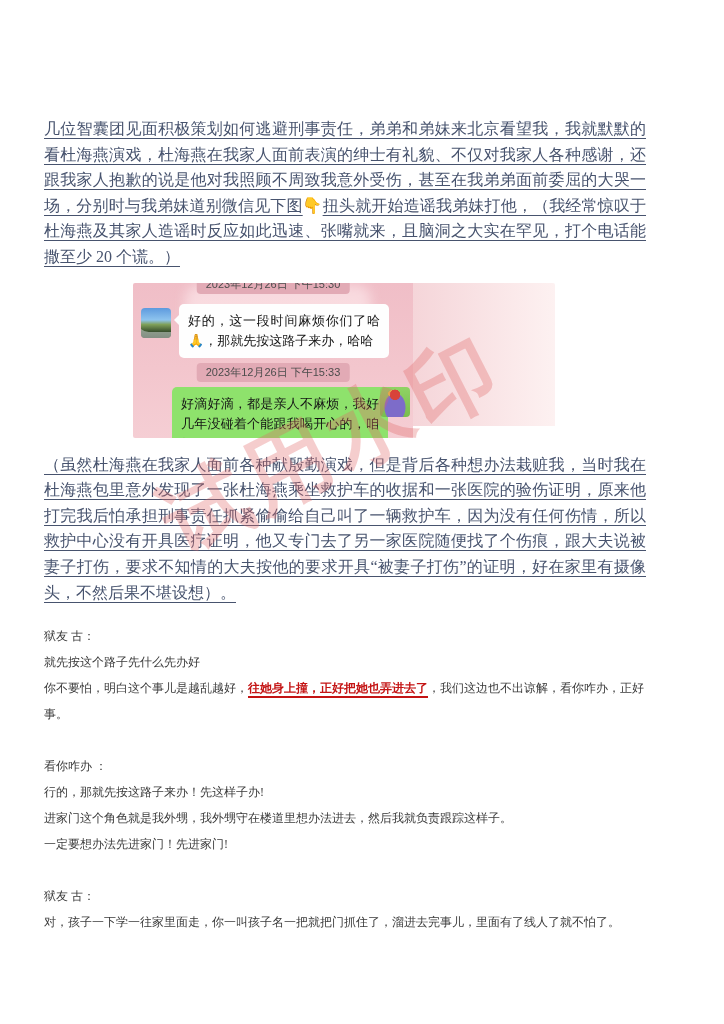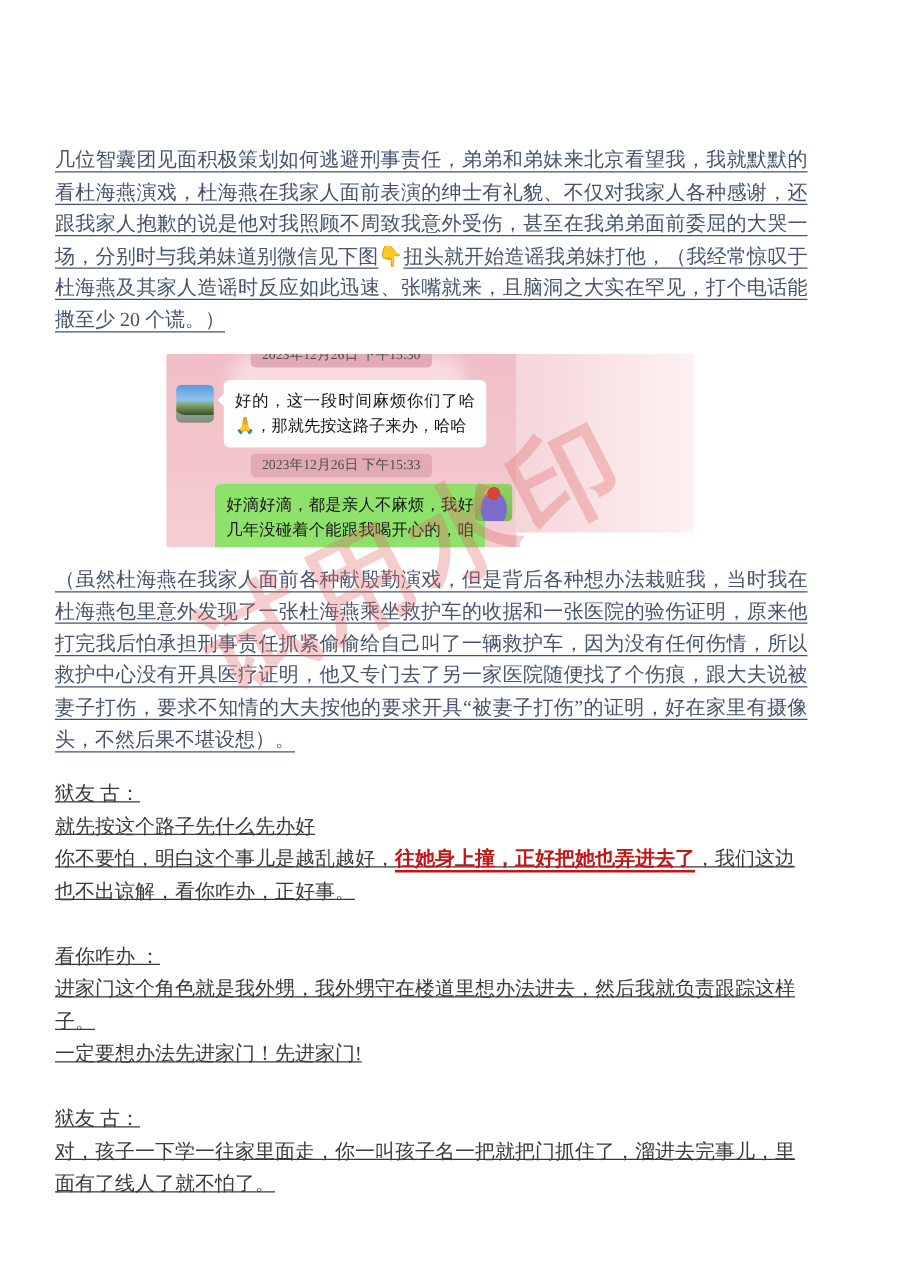--- a/index.html
+++ b/index.html
@@ -17,21 +17,21 @@
   .emoji{color:#e8a812;text-decoration:none;display:inline-block;}
 
   
   .chat-wrap{margin:13px 0 14px 89px;width:422px;height:155px;display:flex;position:relative;overflow:hidden;border-radius:2px;}
   .chat-main{width:280px;height:155px;position:relative;background:linear-gradient(180deg,#f0bec7 0%,#f3c6cd 55%,#f5ced4 100%);overflow:hidden;flex:none;}
   .chat-side{width:142px;height:143px;background:linear-gradient(90deg,#f5d5d9 0%,#fbe9ea 70%,#fdf1f1 100%);flex:none;}
   .chat-ts{
     position:absolute;left:50%;transform:translateX(-50%);
     background:#e2aab5;color:#4c4c4c;font-size:11px;line-height:13px;
     padding:3px 9px;border-radius:4px;white-space:nowrap;
-    font-family:Liberation Serif, serif;
+    font-family:Liberation Sans, sans-serif;
   }
   .ts-top{top:-8px;}
   .ts-mid{top:80px;}
   .avatar{width:30px;height:30px;border-radius:4px;position:absolute;flex:none;}
   .avatar-landscape{
     left:8px;top:25px;
     background:linear-gradient(180deg,#5d9ade 0%,#8ec4ee 40%,#7fa05a 55%,#3c5330 78%,#2c3c22 100%);
     box-shadow:inset 6px -16px 0 -10px rgba(240,245,250,.45);
   }
   .avatar-cartoon{
@@ -49,21 +49,21 @@
   .bubble-left{left:46px;top:21px;width:192px;background:#fefefe;}
   .bubble-left:before{content:"";position:absolute;left:-5px;top:11px;border:5px solid transparent;border-right-color:#fefefe;border-left:0;}
   .bubble-right{left:39px;top:104px;width:198px;background:#8ee26c;}
   .bubble-right:after{content:"";position:absolute;right:-5px;top:11px;border:5px solid transparent;border-left-color:#8ee26c;border-right:0;}
   .chat-blur-wm{
     position:absolute;left:52px;top:2px;width:186px;height:44px;border-radius:14px;
     background:rgba(255,240,242,.55);filter:blur(6px);
   }
 
   
-  .dlg{margin:0;font-size:16px;line-height:26px;color:#3a3a3a;text-decoration:underline;}
+  .dlg{margin:0;font-size:12px;line-height:26px;color:#3a3a3a;}
   .gap{height:26px;}
   .smallgap{height:18px;}
   .red{
     color:#c41414;font-weight:bold;
     text-decoration:underline;text-decoration-thickness:1.5px;text-underline-offset:4px;
   }
 
   
   .trial-wm{
     position:absolute;left:168px;top:470px;z-index:5;pointer-events:none;
@@ -100,20 +100,21 @@
   <div>
     <p class="dlg">狱友 古：</p>
     <p class="dlg">就先按这个路子先什么先办好</p>
     <p class="dlg"><span>你不要怕，明白这个事儿是越乱越好，</span><span class="red">往她身上撞，正好把她也弄进去了</span><span>，我们这边也不出谅解，看你咋办，正好事。</span></p>
   </div>
 
   <div class="gap"></div>
 
   <div>
     <p class="dlg">看你咋办 ：</p>
+    <p class="dlg">行的，那就先按这路子来办！先这样子办!</p>
     <p class="dlg">进家门这个角色就是我外甥，我外甥守在楼道里想办法进去，然后我就负责跟踪这样子。</p>
     <p class="dlg">一定要想办法先进家门！先进家门!</p>
   </div>
 
   <div class="gap"></div>
 
   <div>
     <p class="dlg">狱友 古：</p>
     <p class="dlg">对，孩子一下学一往家里面走，你一叫孩子名一把就把门抓住了，溜进去完事儿，里面有了线人了就不怕了。</p>
   </div>

